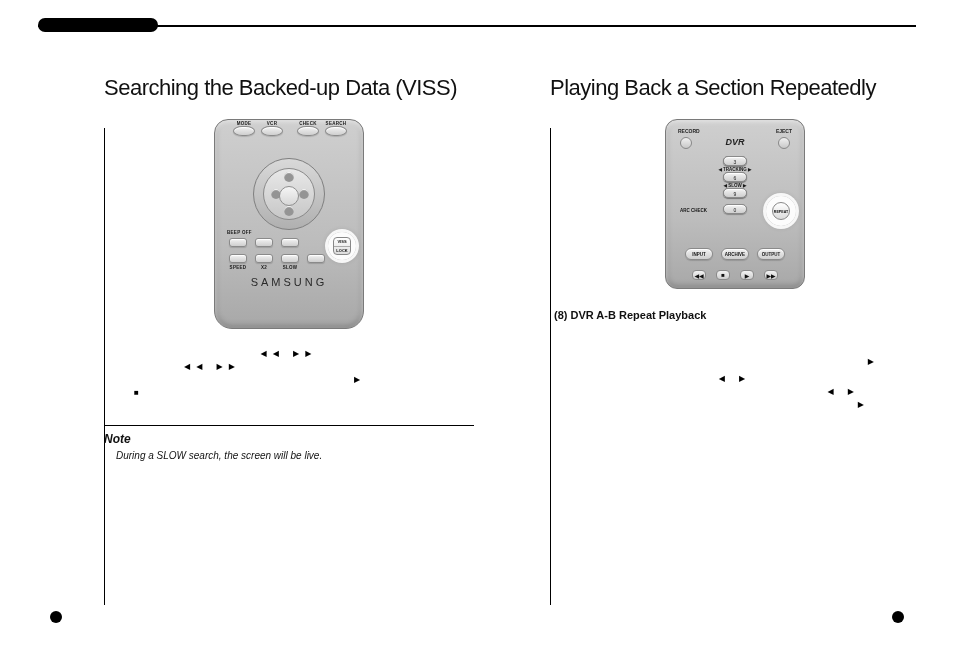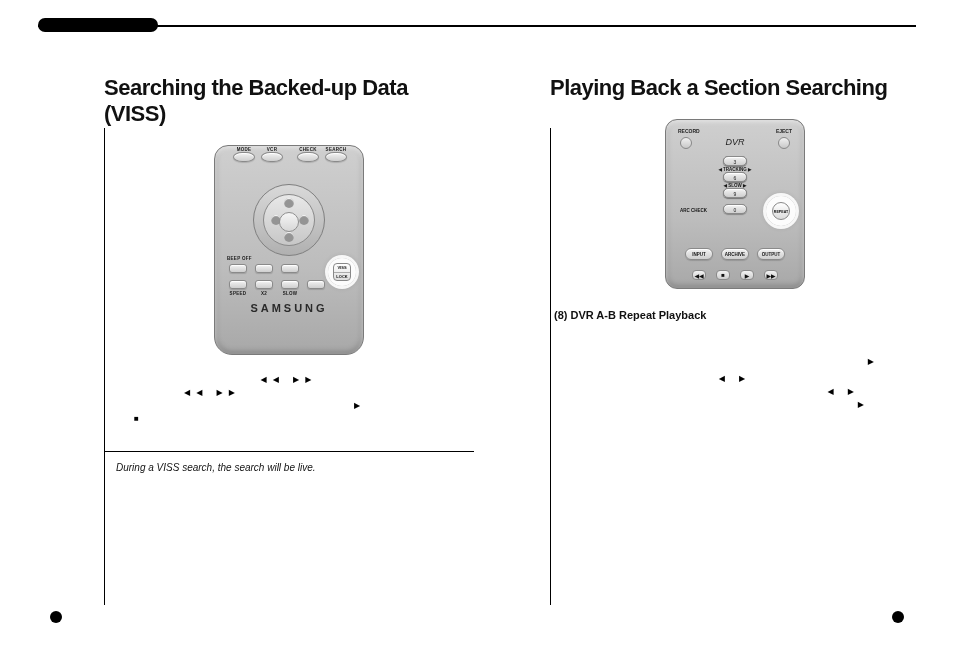--- a/index.html
+++ b/index.html
@@ -11,21 +11,21 @@
     .rule { position: absolute; top: 25px; left: 38px; right: 38px; height: 2px; background: #000; }
 
     
     .col { position: absolute; top: 75px; bottom: 35px; }
     .col-left { left: 104px; width: 370px; }
     .col-right { left: 550px; width: 370px; }
     .vline { position: absolute; top: 128px; bottom: 48px; width: 1px; background: #000; }
     .vline.l { left: 104px; }
     .vline.r { left: 550px; }
 
-    h2.title { font-size: 22px; font-weight: 700; letter-spacing: -0.5px; margin-bottom: 18px; }
+    h2.title { font-size: 22px; font-weight: 400; letter-spacing: -0.5px; margin-bottom: 18px; }
 
     
     .remote {
       position: relative;
       margin: 12px auto 10px;
       background: linear-gradient(180deg, #cfcfcf 0%, #bcbcbc 60%, #a8a8a8 100%);
       border: 1px solid #7a7a7a;
       border-radius: 14px 14px 18px 18px;
       box-shadow: inset 0 2px 4px rgba(255,255,255,0.6), inset 0 -2px 6px rgba(0,0,0,0.25);
     }
@@ -56,26 +56,26 @@
     .lr .topb  { top:6px; width:22px; height:10px; }
     .lr .topb.b1{ left:18px;} .lr .topb.b2{ left:46px;} .lr .topb.b3{ left:82px;} .lr .topb.b4{ left:110px;}
 
     .lr .viss-halo{ position:absolute; right:7px; top:112px; width:28px; height:28px; border-radius:50%; background:rgba(255,255,255,0.95); box-shadow:0 0 0 3px rgba(255,255,255,0.9), 0 0 6px rgba(0,0,0,0.3);} 
     .lr .viss { position:absolute; right:12px; top:117px; width:18px; height:18px; border-radius:4px; background:linear-gradient(180deg,#fff,#ddd); border:1px solid #888; font-size:4px; text-align:center; line-height:8px; font-weight:700; }
 
     .lr .row2  { top:118px; width:18px; height:9px; }
     .lr .row2.a{ left:14px;} .lr .row2.b{ left:40px;} .lr .row2.c{ left:66px;}
     .lr .row3  { top:134px; width:18px; height:9px; }
     .lr .row3.a{ left:14px;} .lr .row3.b{ left:40px;} .lr .row3.c{ left:66px;} .lr .row3.d{ left:92px;}
-    .lr .brand { position:absolute; left:0; right:0; top:156px; text-align:center; font-weight:700; font-size:11px; letter-spacing:3px; color:#2a2a2a; }
+    .lr .brand { position:absolute; left:0; right:0; top:156px; text-align:center; font-weight:400; font-size:11px; letter-spacing:3px; color:#2a2a2a; }
 
     
     .rr .hdr { position:absolute; top:8px; left:0; right:0; display:flex; justify-content:space-between; padding:0 12px; font-size:5px; font-weight:700; color:#222; }
     .rr .rec { position:absolute; left:14px; top:17px; width:12px; height:12px; border-radius:50%; background:linear-gradient(180deg,#f0f0f0,#c8c8c8); border:1px solid #888; }
-    .rr .dvr { position:absolute; left:50%; top:17px; transform:translateX(-50%); font-size:9px; font-weight:400; font-style:italic; color:#222; }
+    .rr .dvr { position:absolute; left:50%; top:17px; transform:translateX(-50%); font-size:9px; font-weight:700; font-style:italic; color:#222; }
     .rr .ej  { position:absolute; right:14px; top:17px; width:12px; height:12px; border-radius:50%; background:linear-gradient(180deg,#f0f0f0,#c8c8c8); border:1px solid #888; }
     .rr .num { width:24px; height:10px; border-radius:6px; font-size:5px; text-align:center; line-height:10px; color:#222; }
     .rr .nr  { position:absolute; left:0; right:0; display:flex; justify-content:center; gap:8px; }
     .rr .nr1{ top:36px;} .rr .nr2{ top:52px;} .rr .nr3{ top:68px;} .rr .nr4{ top:84px;}
     .rr .midcap{ position:absolute; left:0; right:0; text-align:center; font-size:4.5px; font-weight:700; color:#1a1a1a; }
     .rr .arch{ position:absolute; left:14px; top:88px; font-size:4.5px; font-weight:700; }
     .rr .rep-halo{ position:absolute; right:8px; top:76px; width:30px; height:30px; border-radius:50%; background:rgba(255,255,255,0.95); box-shadow:0 0 0 3px rgba(255,255,255,0.9), 0 0 6px rgba(0,0,0,0.3); }
     .rr .rep { position:absolute; right:14px; top:82px; width:18px; height:18px; border-radius:50%; background:linear-gradient(180deg,#fff,#dcdcdc); border:1px solid #888; font-size:3.6px; font-weight:700; text-align:center; line-height:18px; }
     .rr .bot { position:absolute; bottom:28px; left:0; right:0; display:flex; justify-content:center; gap:8px; }
     .rr .bot .btn-pill{ position:relative; width:28px; height:12px; font-size:4.5px; font-weight:700; display:flex; align-items:center; justify-content:center; }
@@ -149,26 +149,27 @@
 
       <div class="brand">SAMSUNG</div>
     </div>
 
     <div class="glyph-row" style="margin-top:20px;">◀◀  ▶▶</div>
     <div class="glyph-row" style="text-align:left; padding-left:80px;">◀◀     ▶▶</div>
     <div class="glyph-row" style="text-align:left; padding-left:250px;">▶</div>
     <div class="glyph-row" style="text-align:left; padding-left:30px;">■</div>
 
     <div class="note">
-      <div class="note-body">During a VISS search, the search will be live.</div>
+      <div class="note-title">Note</div>
+      <div class="note-body">During a SLOW search, the screen will be live.</div>
     </div>
   </div>
 
   <div class="col col-right">
-    <h2 class="title">Playing Back a Section Searching</h2>
+    <h2 class="title">Playing Back a Section Repeatedly</h2>
 
     <div class="remote right-remote rr">
       <div class="hdr">
         <span>RECORD</span>
         <span>EJECT</span>
       </div>
       <div class="rec"></div>
       <div class="dvr">DVR</div>
       <div class="ej"></div>
 

